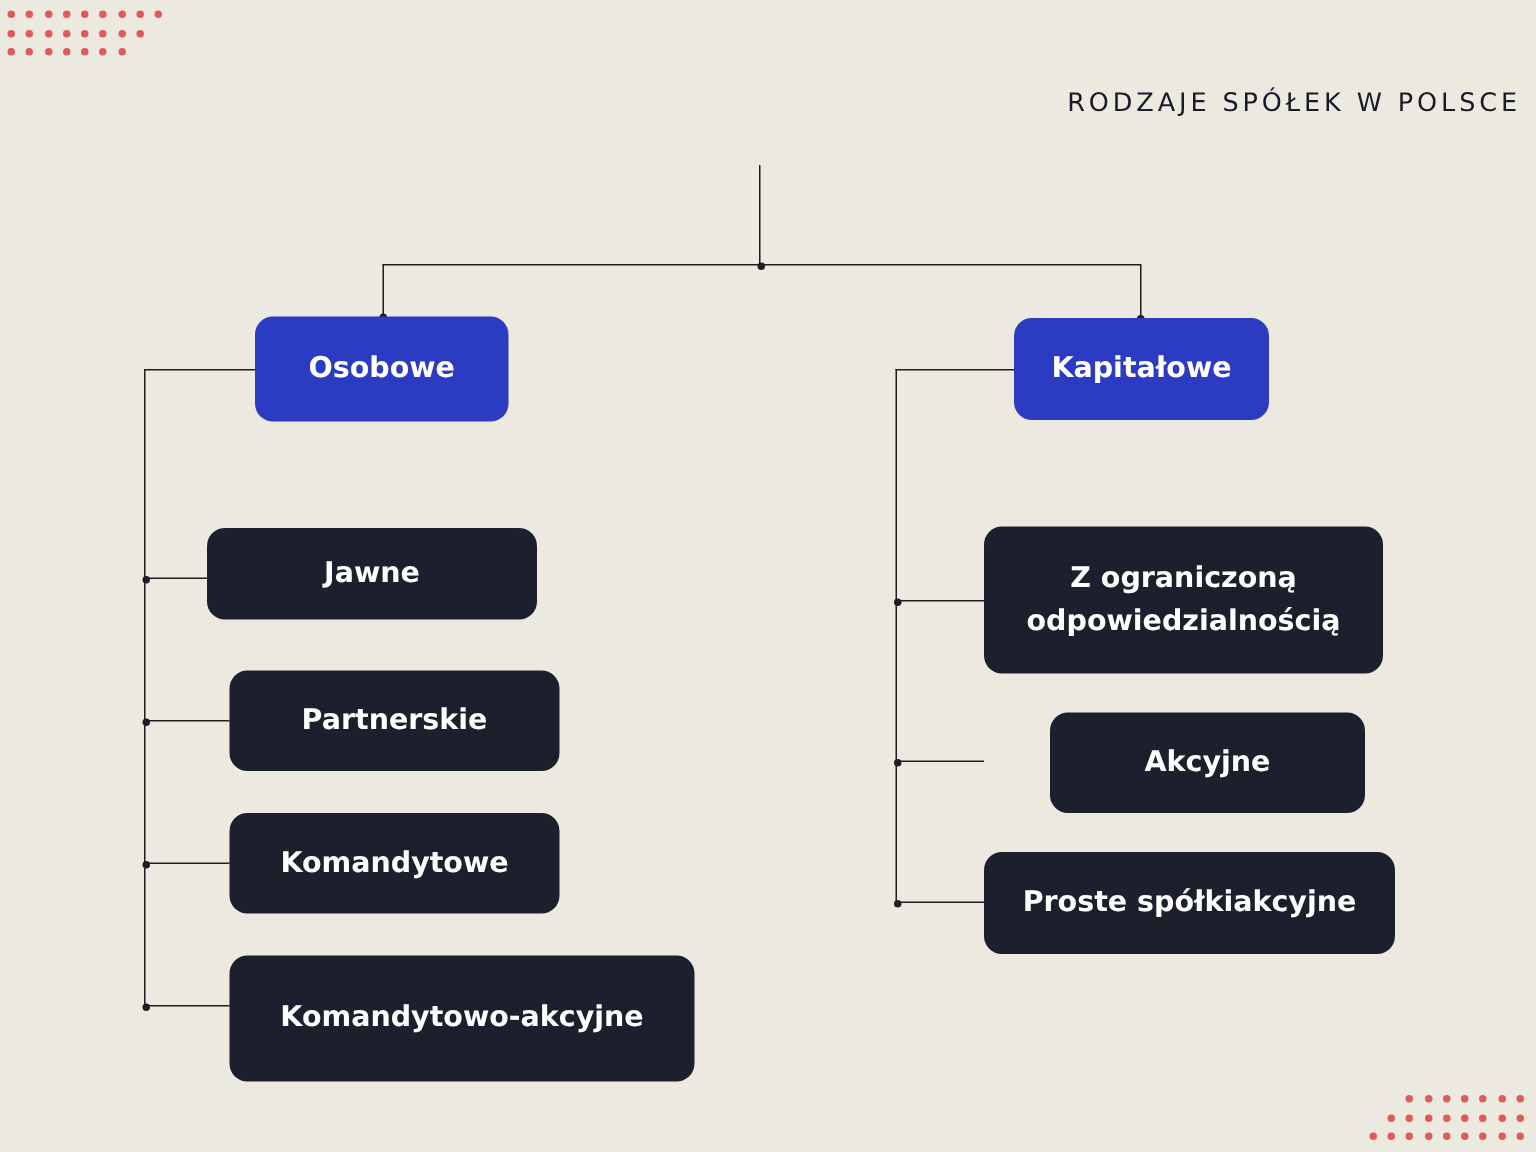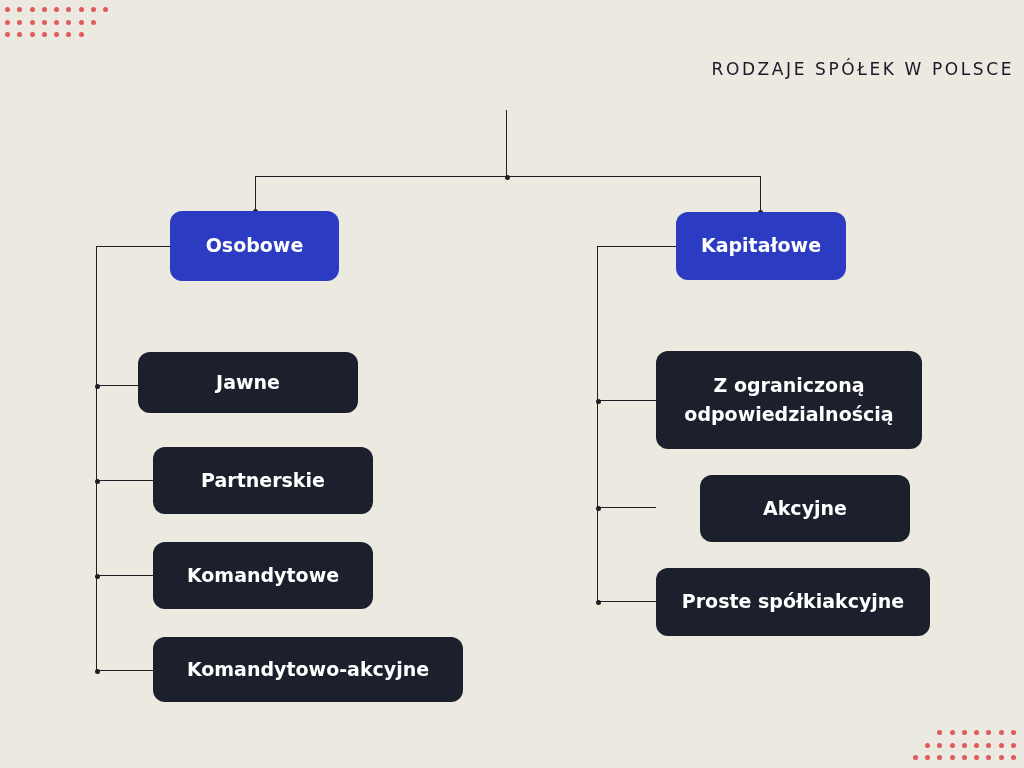--- a/index.html
+++ b/index.html
@@ -61,21 +61,21 @@
 
 <div class="box dark" style="left:138px; top:352px; width:220px; height:61px;">
   <span>Jawne</span>
 </div>
 <div class="box dark" style="left:153px; top:447px; width:220px; height:67px;">
   <span>Partnerskie</span>
 </div>
 <div class="box dark" style="left:153px; top:542px; width:220px; height:67px;justify-content:center;">
   <span>Komandytowe</span>
 </div>
-<div class="box dark" style="left:153px; top:637px; width:310px; height:65px;">
+<div class="box dark" style="left:153px; top:637px; width:310px; height:84px;">
   <span>Komandytowo-akcyjne</span>
 </div>
 
 <div class="box dark" style="left:656px; top:351px; width:266px; height:98px; padding:0 14px;">
   <span>Z ograniczoną odpowiedzialnością</span>
 </div>
 <div class="box dark" style="left:656px; top:475px; width:210px; height:67px;margin-left:44px;">
   <span>Akcyjne</span>
 </div>
 <div class="box dark" style="left:656px; top:568px; width:274px; height:68px;justify-content:center;">

